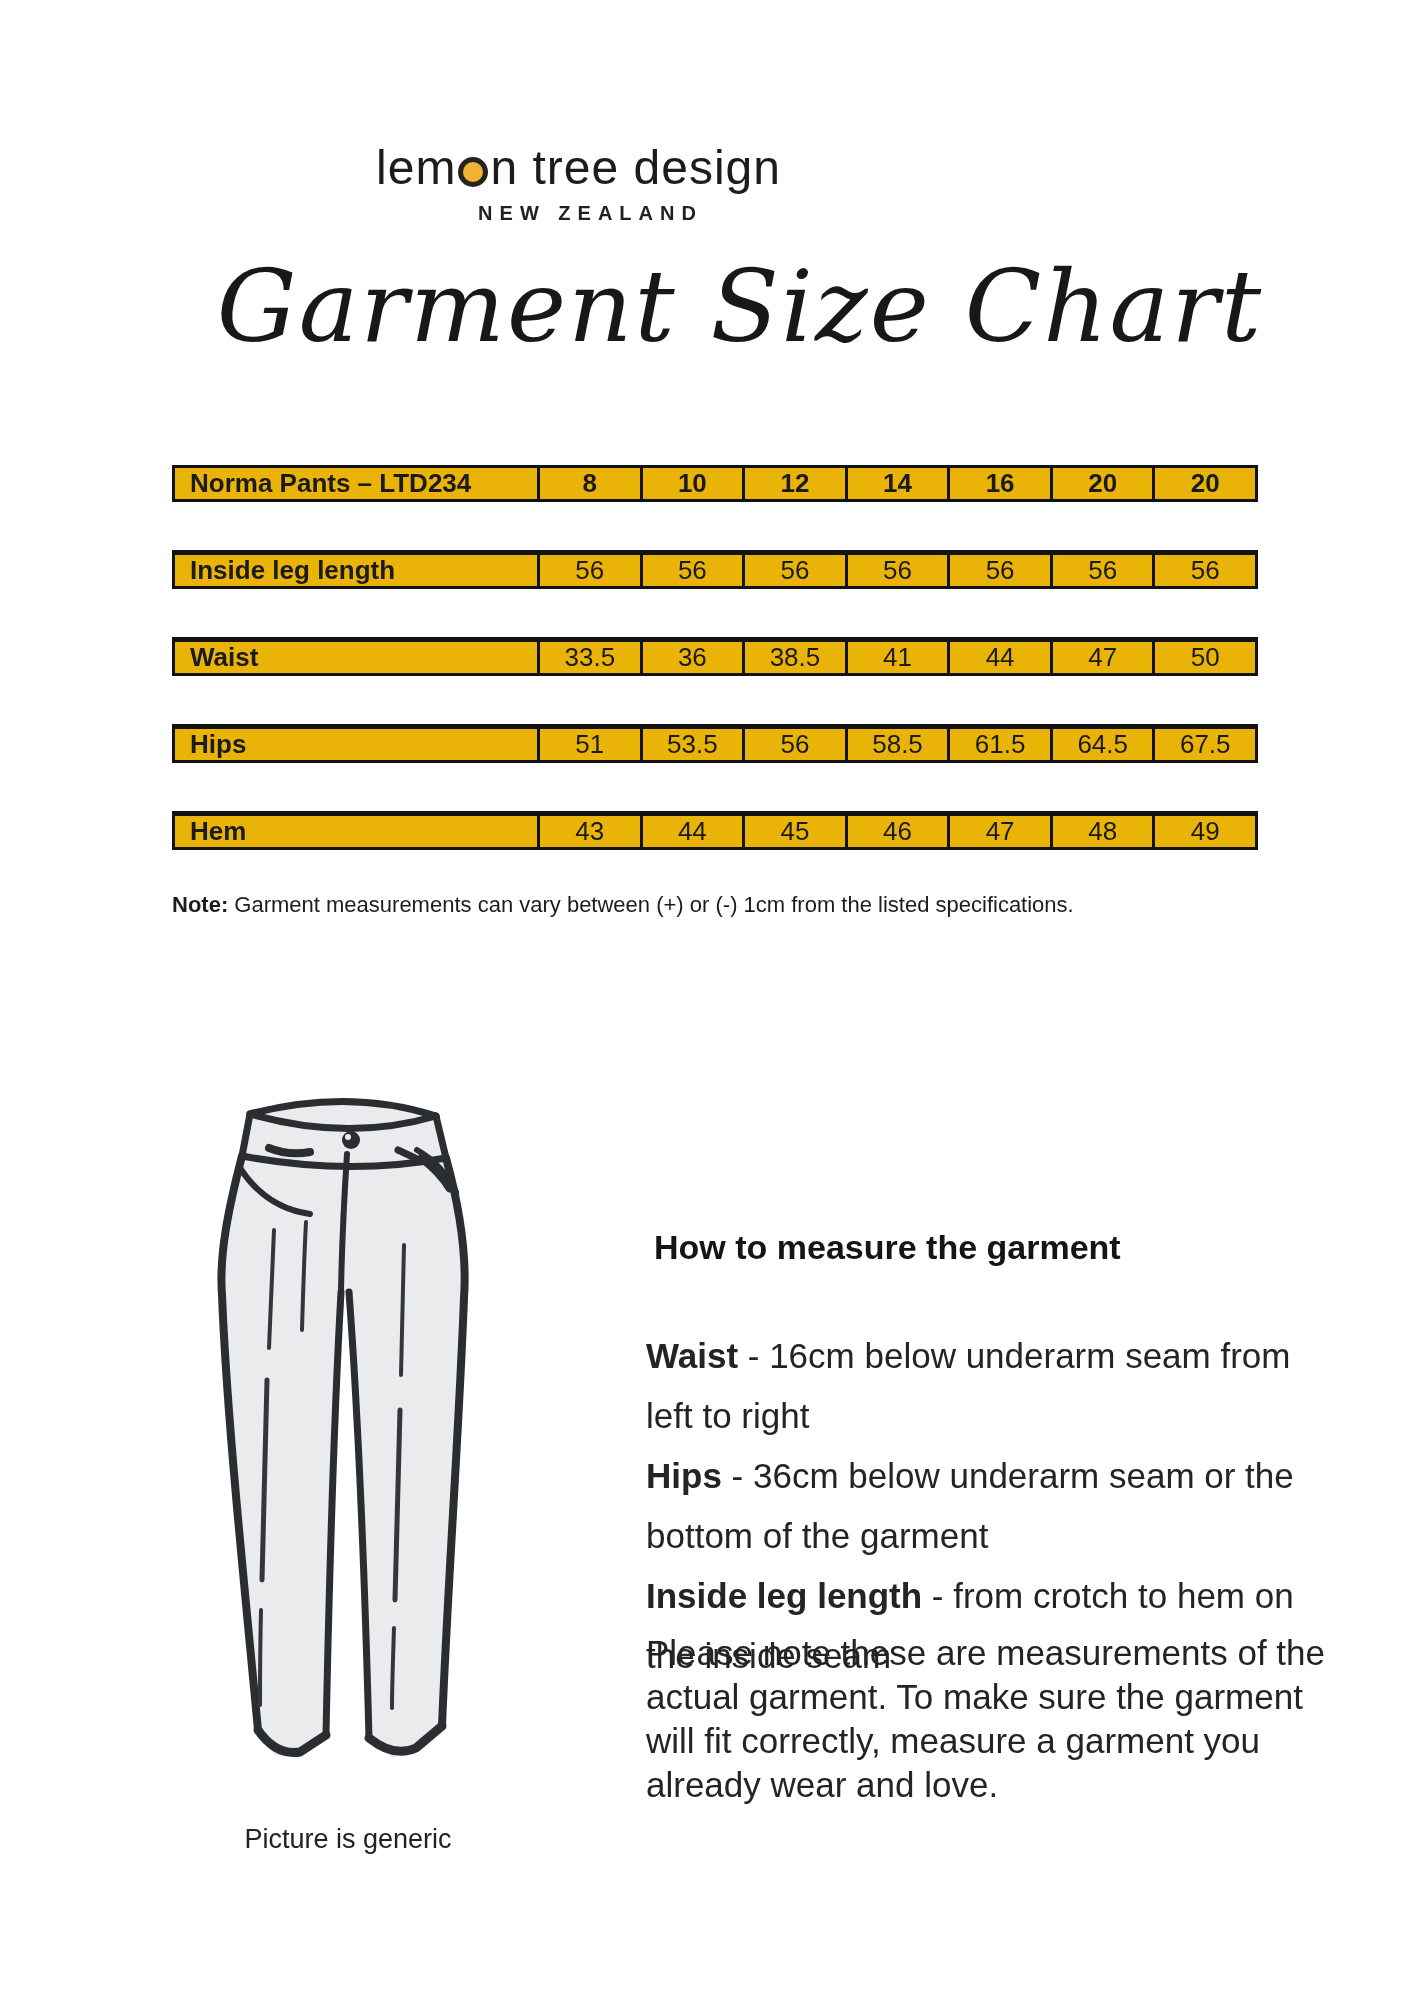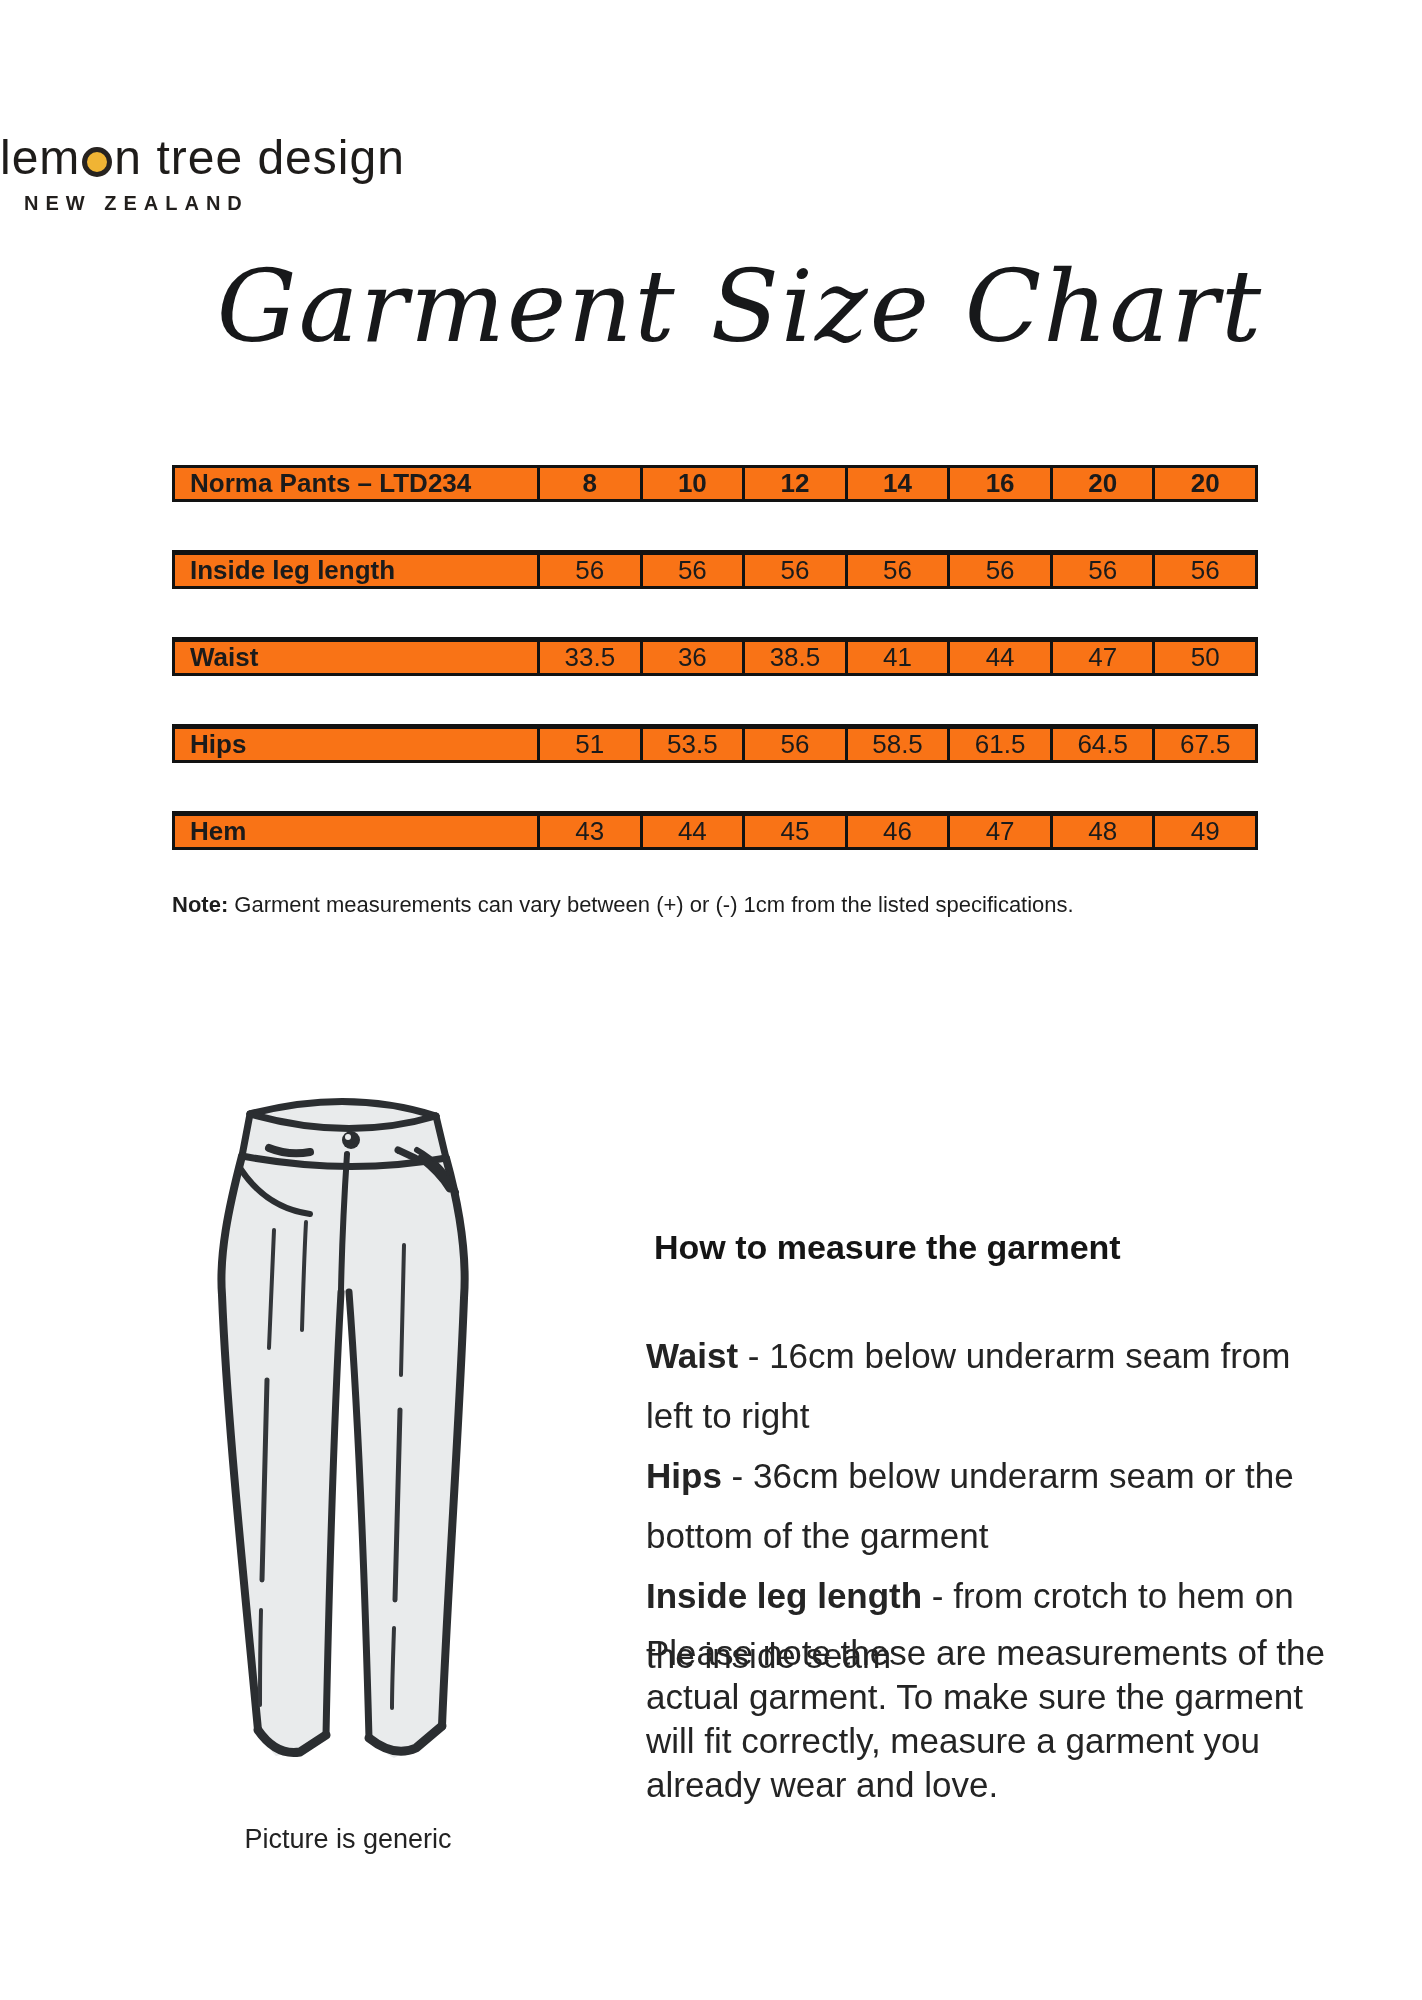--- a/index.html
+++ b/index.html
@@ -1,35 +1,35 @@
 <!DOCTYPE html>
 <html><head>
 <meta charset="utf-8">
 <style>
   html,body{margin:0;padding:0;background:#ffffff;}
   .page{
     position:relative;width:1422px;height:2000px;background:#ffffff;
     font-family:"Liberation Sans", sans-serif;color:#1b1b1b;overflow:hidden;
   }
   
-  .brand{position:absolute;top:130px;left:0;width:1157px;}
+  .brand{position:absolute;top:140px;left:0;width:1157px;text-align:center;}
   .brand-name{font-size:48px;letter-spacing:1px;color:#1e1c1a;white-space:nowrap;}
   .brand-dot{display:inline-block;width:20px;height:20px;border:5px solid #272320;
     border-radius:50%;background:#F0B434;vertical-align:-3px;margin:0 2px;}
   .brand-country{margin-top:7px;font-size:20px;font-weight:bold;letter-spacing:7px;
     padding-left:24px;color:#221f1d;}
   
   .title{
     position:absolute;top:248px;left:58px;width:1364px;margin:0;text-align:center;
     font-family:"DejaVu Serif", serif;font-style:italic;font-weight:normal;
     font-size:100px;letter-spacing:2px;color:#17181a;white-space:nowrap;
   }
   
   .size-table{position:absolute;top:465px;left:172px;width:1086px;}
-  .trow{display:flex;box-sizing:border-box;height:37px;border:3px solid #121212;background:#f97316;}
+  .trow{display:flex;box-sizing:border-box;height:37px;border:3px solid #121212;background:#eab308;}
   .trow.mrow{margin-top:48px;border-top-width:5px;height:39px;}
   .tlabel{box-sizing:border-box;width:362px;display:flex;align-items:center;
     padding-left:15px;font-weight:bold;font-size:26px;}
   .tcell{box-sizing:border-box;flex:1;display:flex;align-items:center;justify-content:center;
     font-size:26px;border-left:3px solid #121212;}
   .trow.header .tcell{font-weight:bold;}
   
   .note{position:absolute;top:892px;left:172px;margin:0;font-size:22px;color:#1d1d1d;}
   
   .pants{position:absolute;top:1080px;left:214px;}

